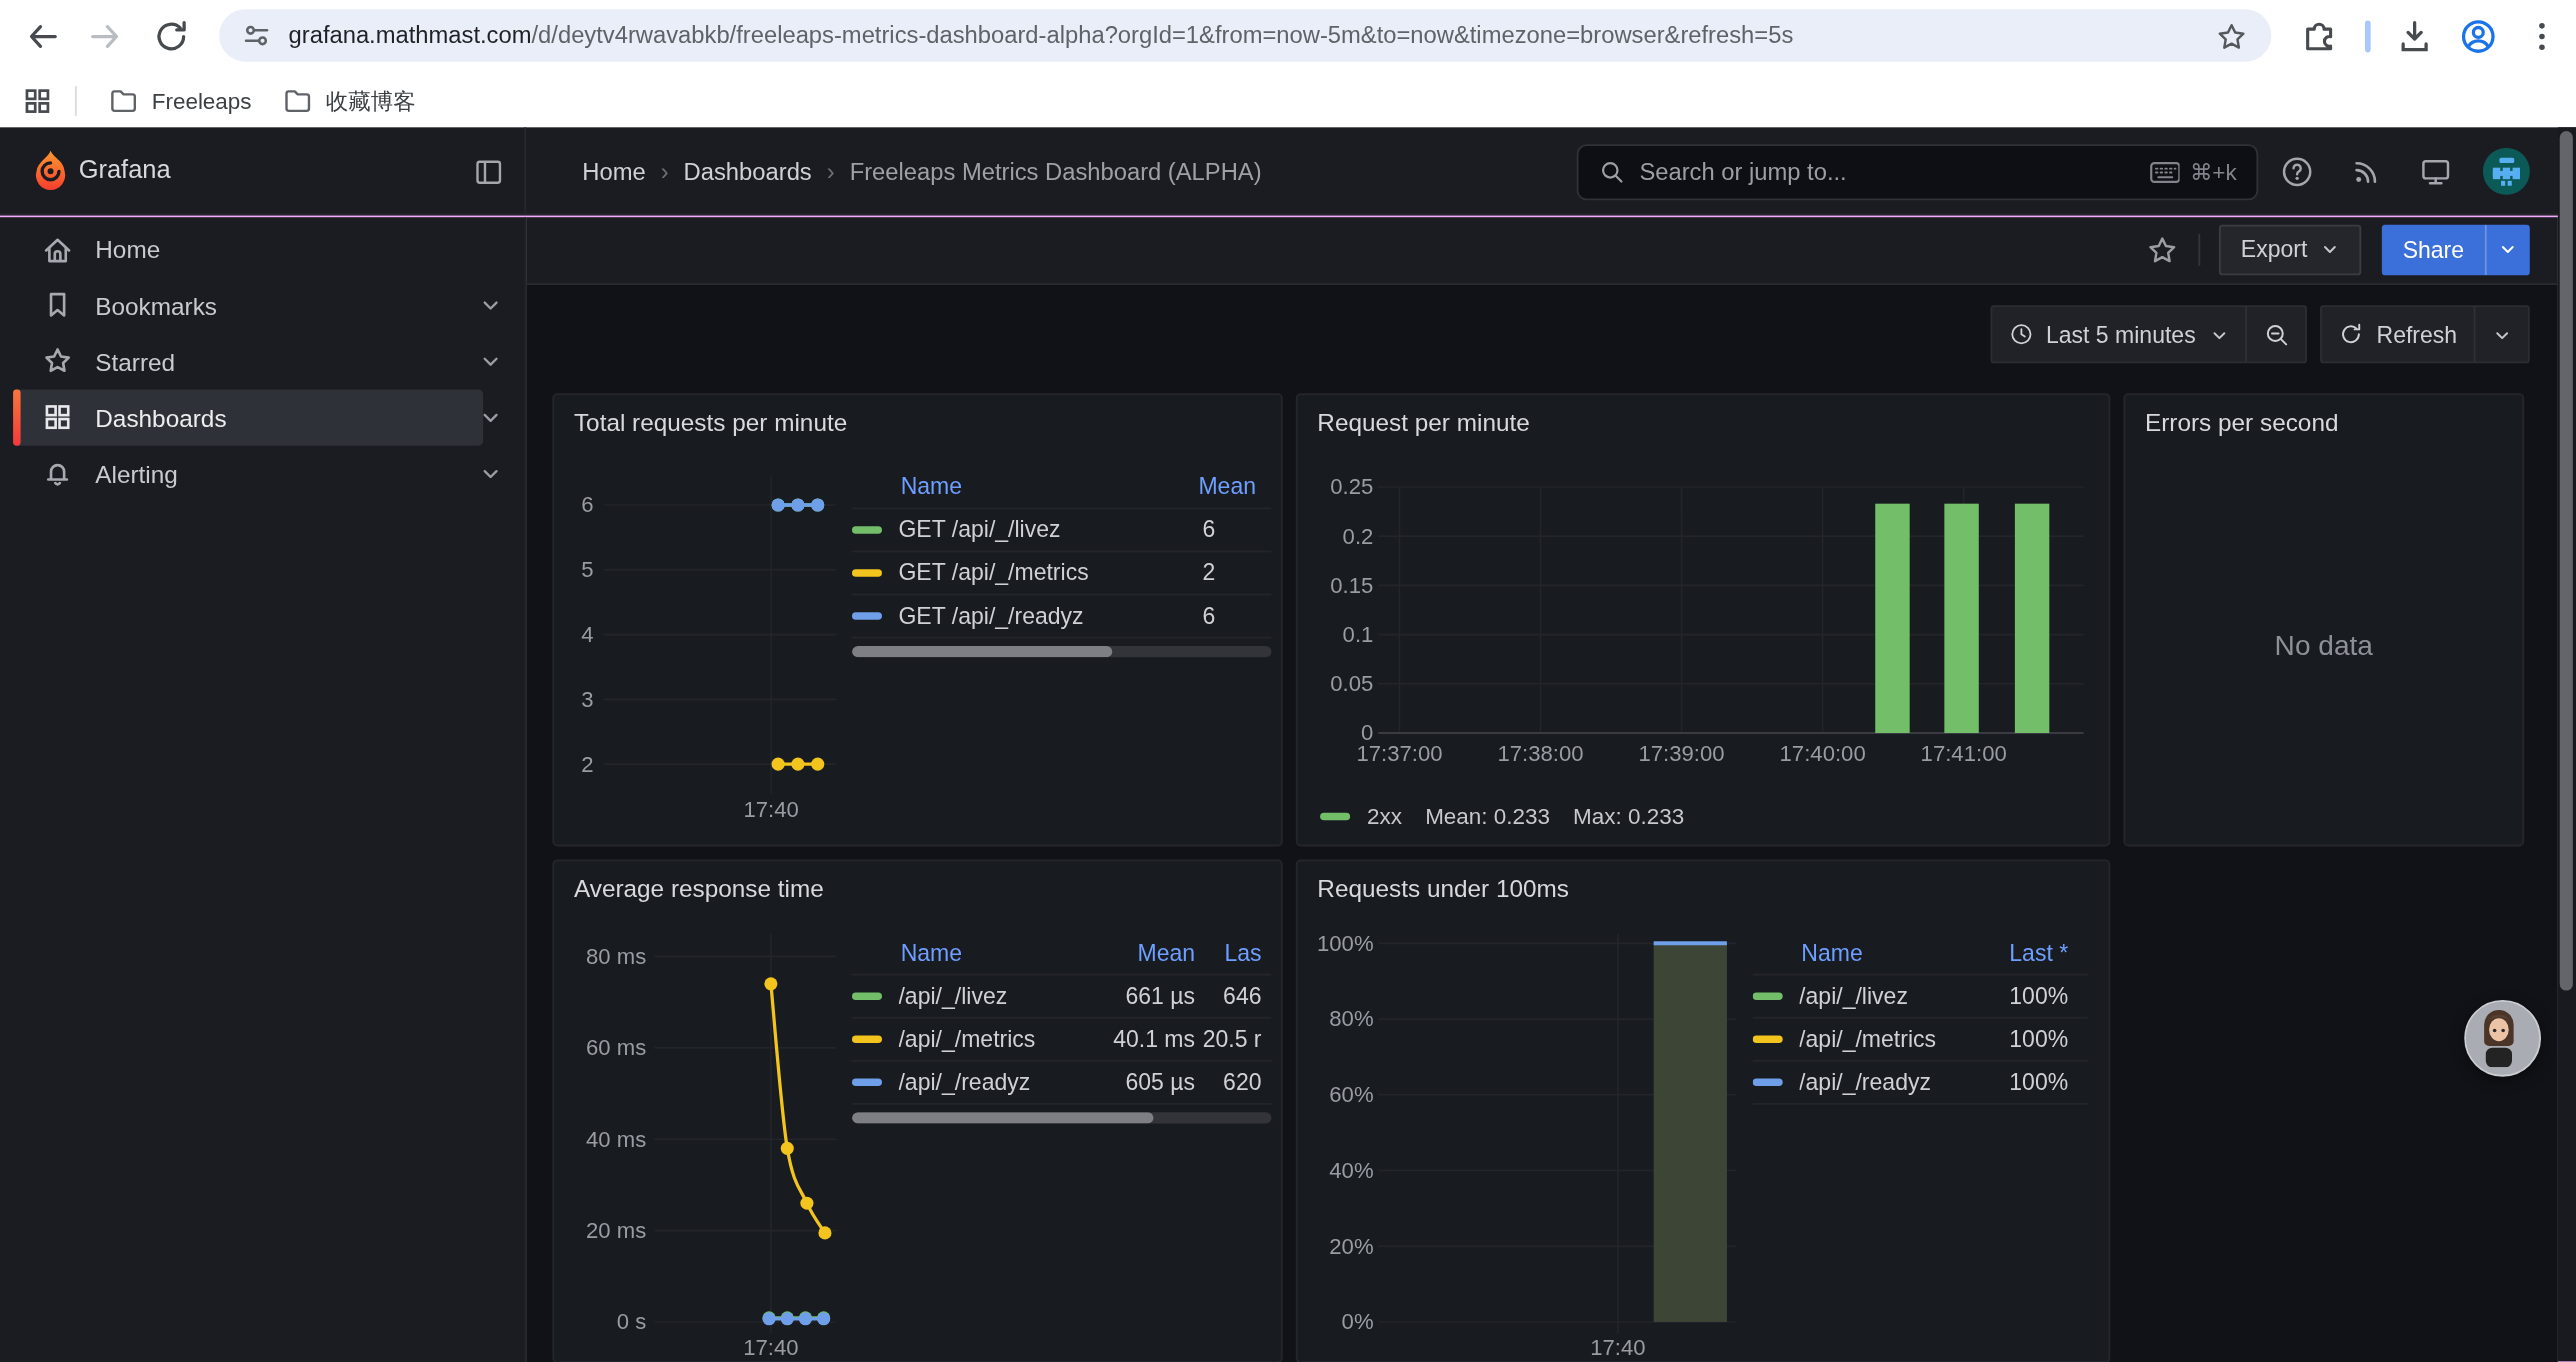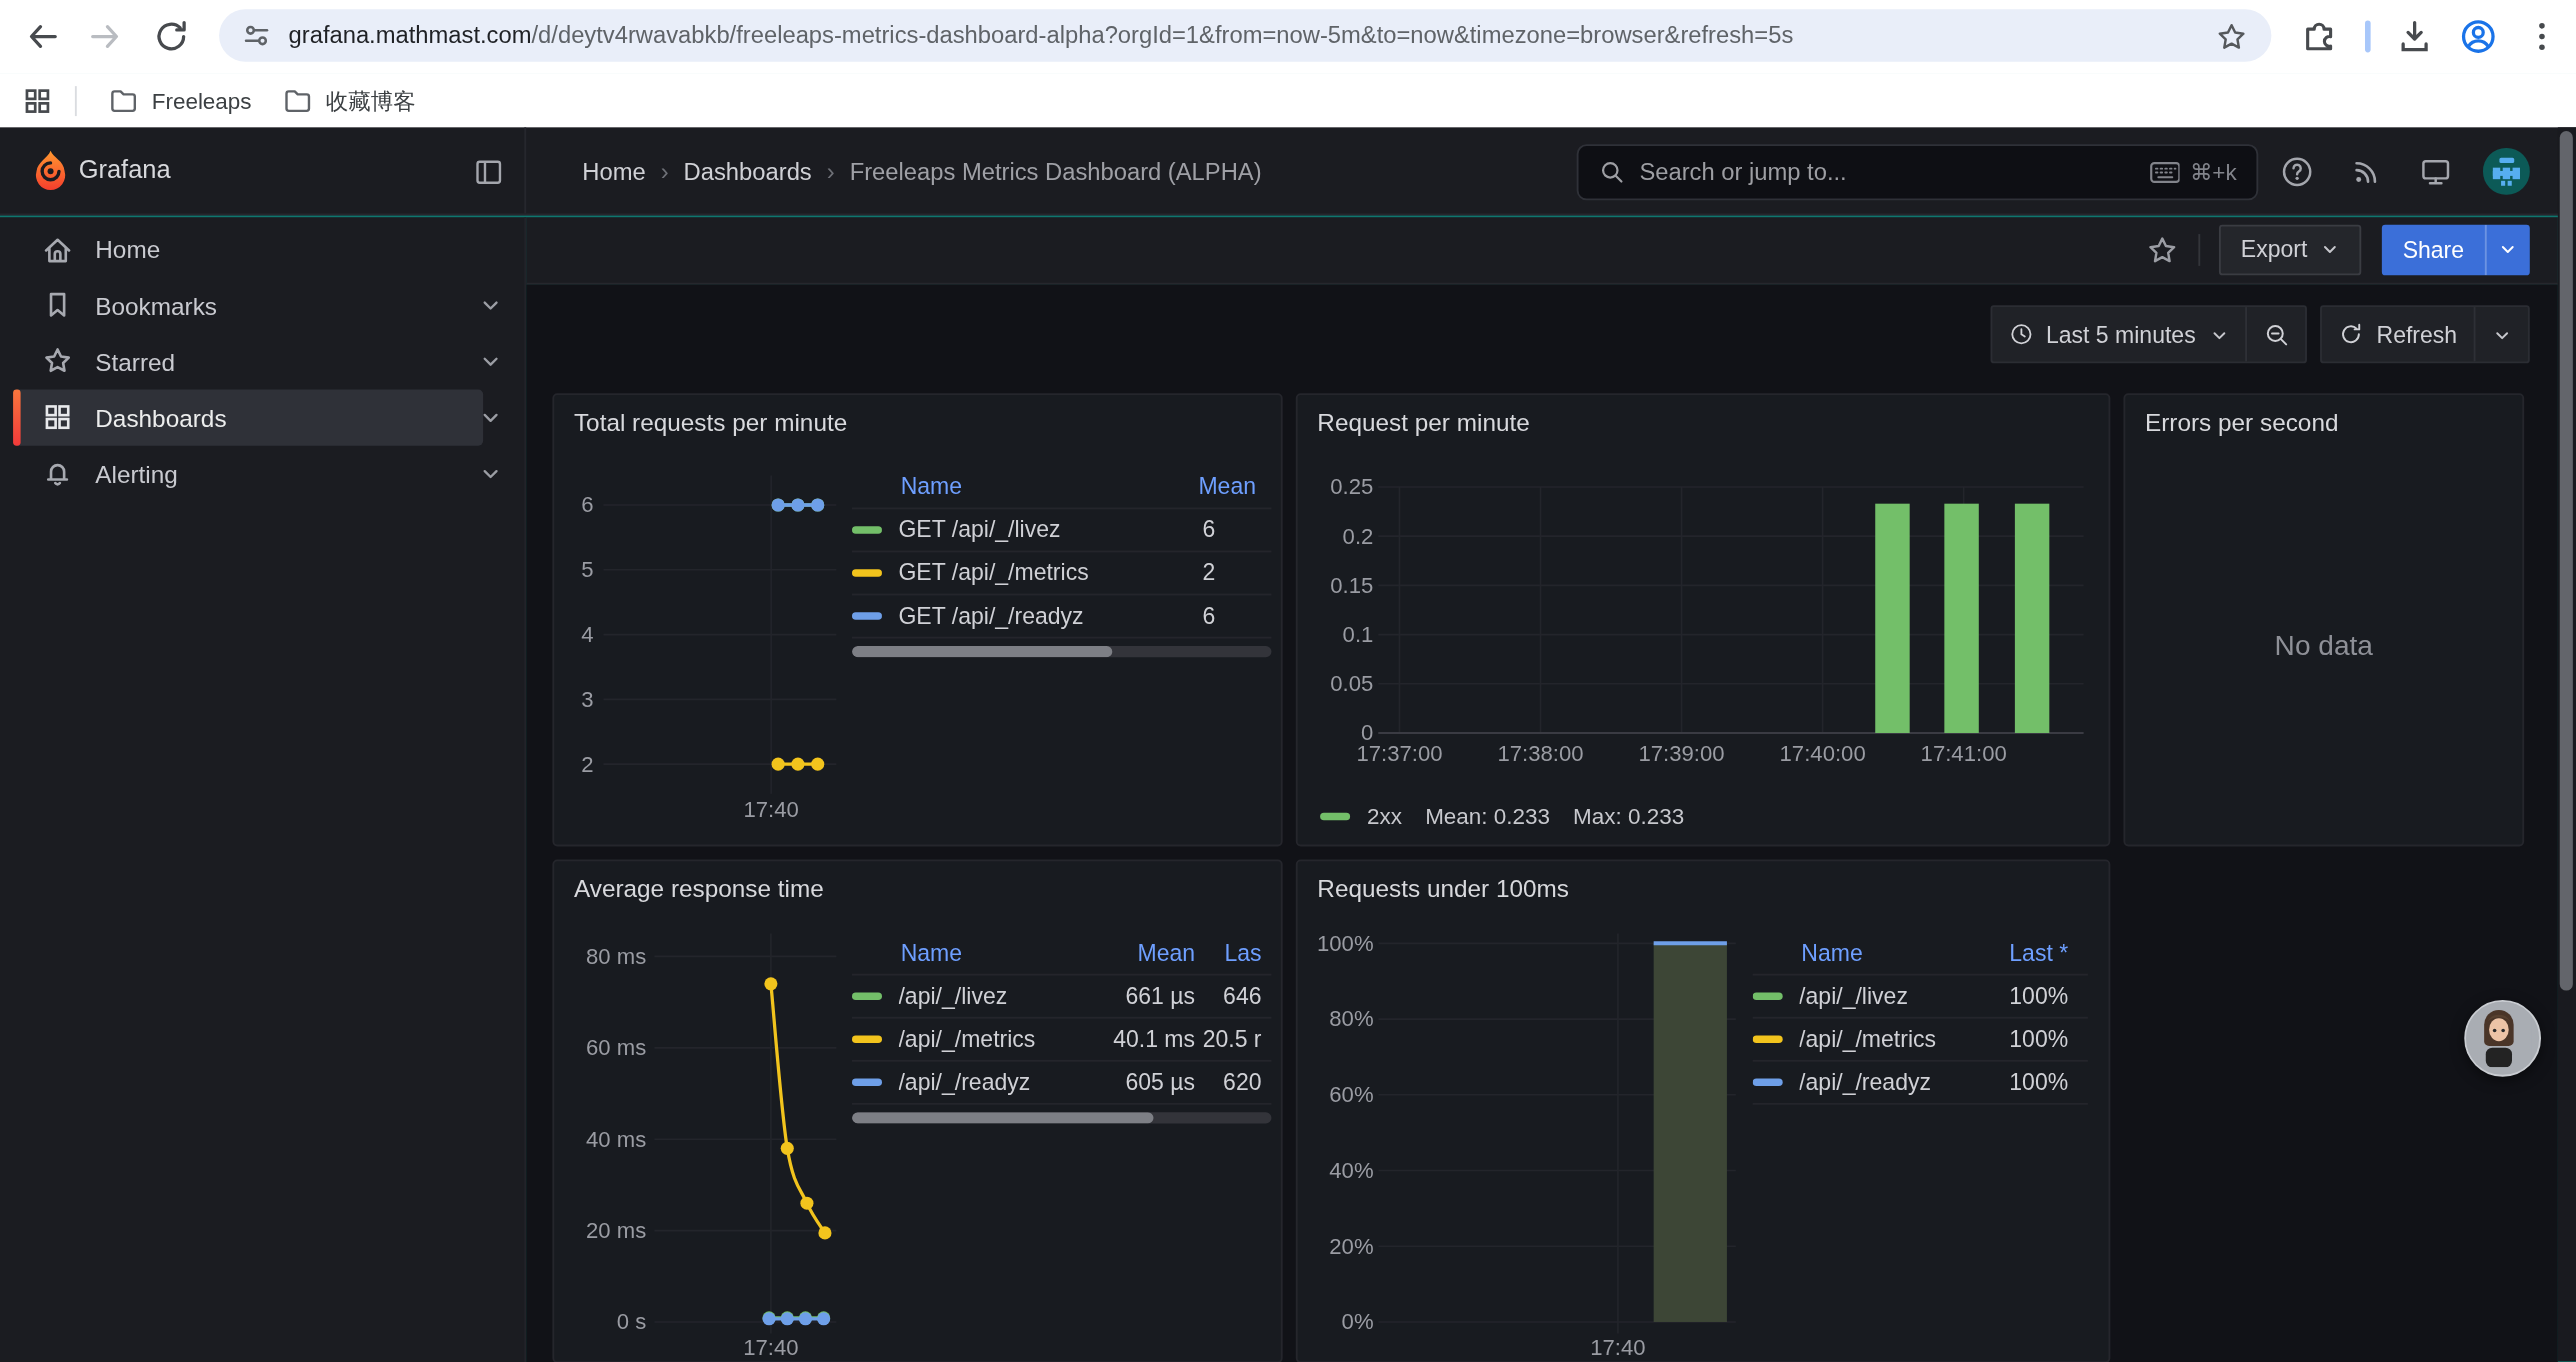--- a/index.html
+++ b/index.html
@@ -1,16 +1,16 @@
 <!DOCTYPE html>
 <html style="font-size:14px"><head>
 <meta charset="utf-8">
 <style>
   html,body{margin:0;padding:0;background:#111217;}
-  .viewport{position:relative;width:2576px;height:1363px;overflow:hidden;background:#0f766e;}
+  .viewport{position:relative;width:2576px;height:1363px;overflow:hidden;background:#f0abfc;}
   .scale{position:absolute;top:0;left:0;width:1376px;height:728px;transform:scale(1.87253);transform-origin:0 0;
          font-family:"Liberation Sans","DejaVu Sans",sans-serif;-webkit-font-smoothing:antialiased;}
   .abs{position:absolute;}
   svg{display:block;}
 
   
   .btoolbar{position:absolute;top:0;left:0;width:1376px;height:39px;background:#ffffff;}
   .bicon{position:absolute;top:8.8px;width:21px;height:21px;color:#53565a;}
   .url-pill{position:absolute;left:117px;top:5.3px;width:1096px;height:28px;border-radius:14px;background:#e9eef9;
             display:flex;align-items:center;padding:0 12.3px;box-sizing:border-box;}

